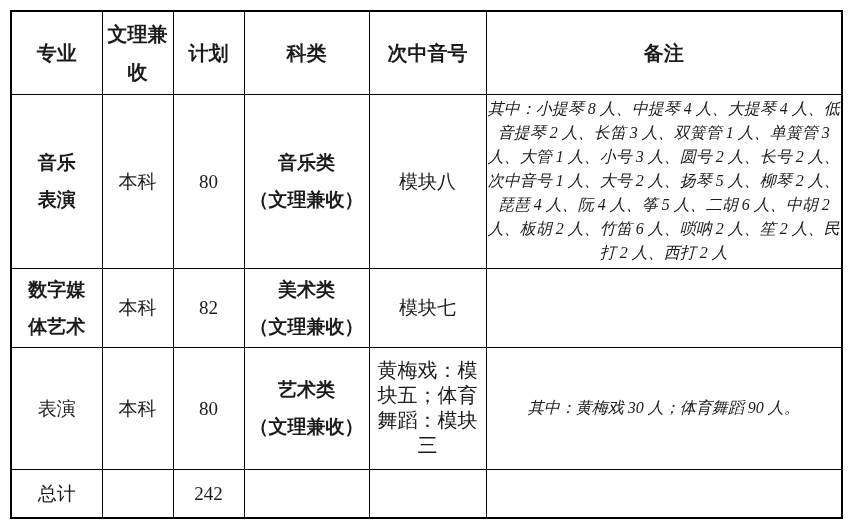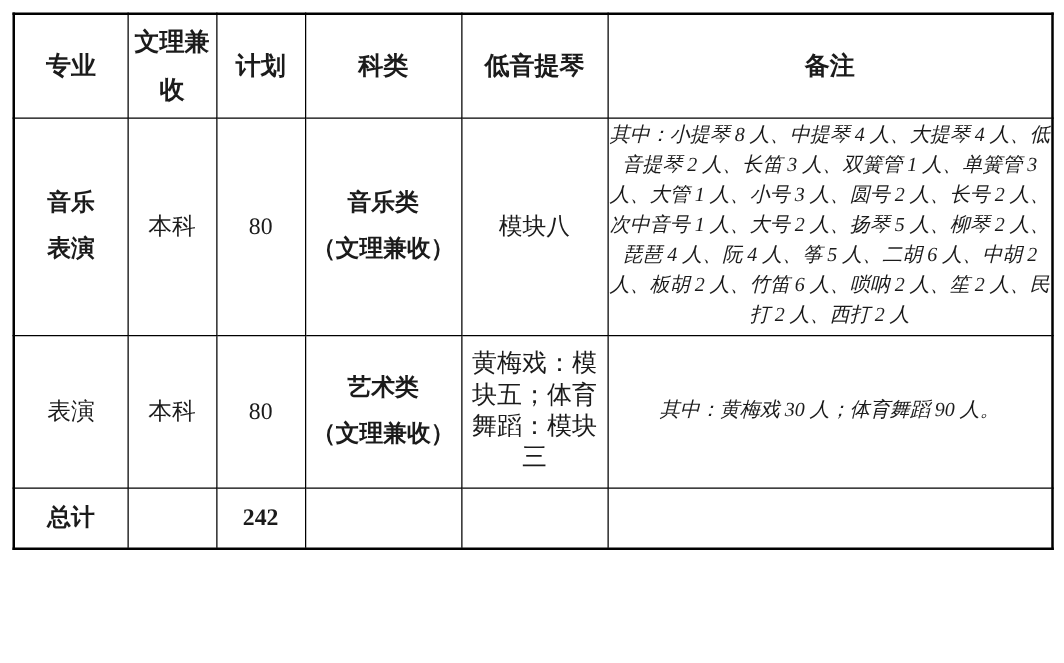--- a/index.html
+++ b/index.html
@@ -63,21 +63,21 @@
     text-align: left;
     font-size: 16px;
     line-height: 24px;
     padding: 2px 5px;
     font-style: italic;
   }
   td.remark-top { vertical-align: top; }
 
   tr.total-row td {
     font-size: 19px;
-    font-weight: bold;
+    font-weight: normal;
     line-height: 37px;
     margin-left: 40px;
   }
 </style>
 </head>
 <body>
 
 <div class="page">
   <table class="plan">
     <colgroup>
@@ -88,35 +88,45 @@
       <col style="width:117px">
       <col style="width:356px">
     </colgroup>
 
     <tbody>
         <tr class="header-row">
       <th>专业</th>
       <th>文理兼收</th>
       <th>计划</th>
       <th>科类</th>
-      <th>低音提琴</th>
+      <th>次中音号</th>
       <th>备注</th>
     </tr>
 
     <tr class="row-music">
       <td class="body-cell pre">音乐
 表演</td>
       <td class="body-cell">本科</td>
       <td class="body-cell">80</td>
       <td class="body-cell pre">音乐类
 （文理兼收）</td>
       <td class="body-cell">模块八</td>
       <td class="remark-cell remark-top">其中：小提琴 8 人、中提琴 4 人、大提琴 4 人、低音提琴 2 人、长笛 3 人、双簧管 1 人、单簧管 3 人、大管 1 人、小号 3 人、圆号 2 人、长号 2 人、次中音号 1 人、大号 2 人、扬琴 5 人、柳琴 2 人、琵琶 4 人、阮 4 人、筝 5 人、二胡 6 人、中胡 2 人、板胡 2 人、竹笛 6 人、唢呐 2 人、笙 2 人、民打 2 人、西打 2 人</td>
     </tr>
 
+    <tr class="row-media">
+      <td class="body-cell pre">数字媒
+体艺术</td>
+      <td class="body-cell">本科</td>
+      <td class="body-cell">82</td>
+      <td class="body-cell pre">美术类
+（文理兼收）</td>
+      <td class="body-cell">模块七</td>
+      <td class="remark-cell"></td>
+    </tr>
 
     <tr class="row-perf">
       <td class="body-cell">表演</td>
       <td class="body-cell">本科</td>
       <td class="body-cell">80</td>
       <td class="body-cell pre">艺术类
 （文理兼收）</td>
       <td class="module-wrap">黄梅戏：模块五；体育舞蹈：模块三</td>
       <td class="remark-cell">其中：黄梅戏 30 人；体育舞蹈 90 人。</td>
     </tr>

